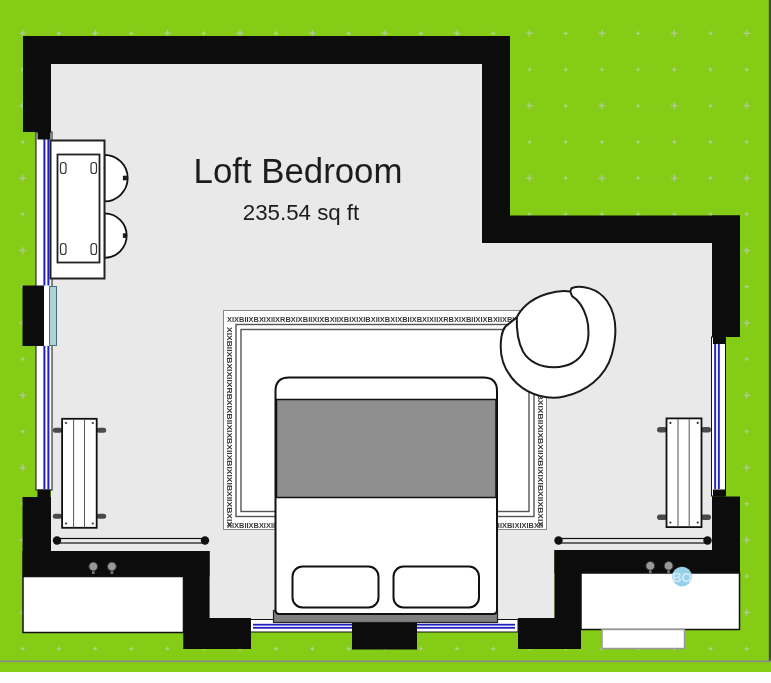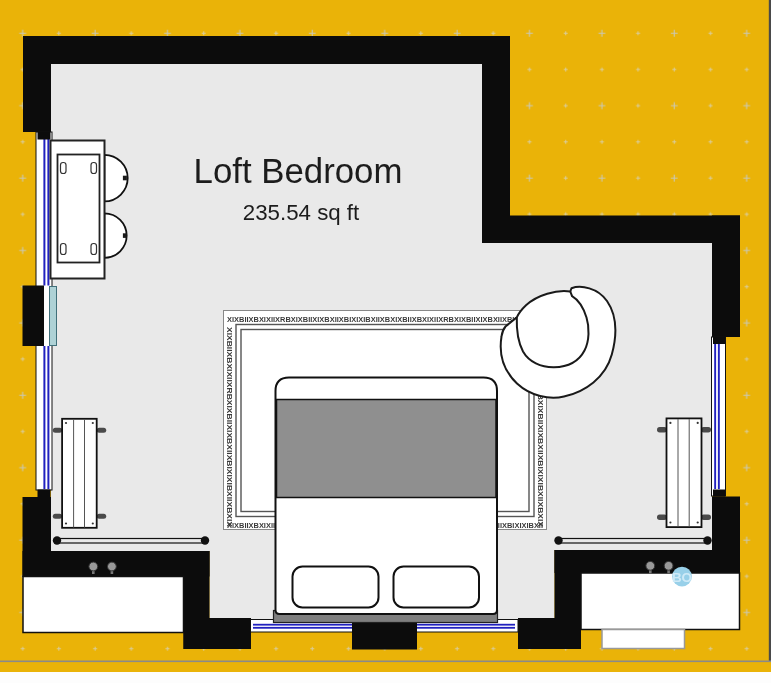--- a/index.html
+++ b/index.html
@@ -1,16 +1,16 @@
 <!DOCTYPE html>
 <html><head>
 <meta charset="utf-8">
 <style>
   html,body{margin:0;padding:0;background:#fdfdfd;}
-  #canvas{position:relative;width:771px;height:672px;overflow:hidden;background:#eab308;
+  #canvas{position:relative;width:771px;height:672px;overflow:hidden;background:#84cc16;
           font-family:"Liberation Sans", sans-serif;}
   svg{position:absolute;left:0;top:0;}
 </style>
 </head>
 <body>
 <div id="canvas">
 <svg width="771" height="683" viewBox="0 0 771 683">
 <defs>
   <pattern id="grid" width="72.4" height="72.4" x="4.6" y="15.2" patternUnits="userSpaceOnUse">
     <path d="M 14.7 18.1 H 21.5 M 18.1 14.7 V 21.5" stroke="#c3ccd5" stroke-width="1.1" fill="none" opacity="0.85"></path>

